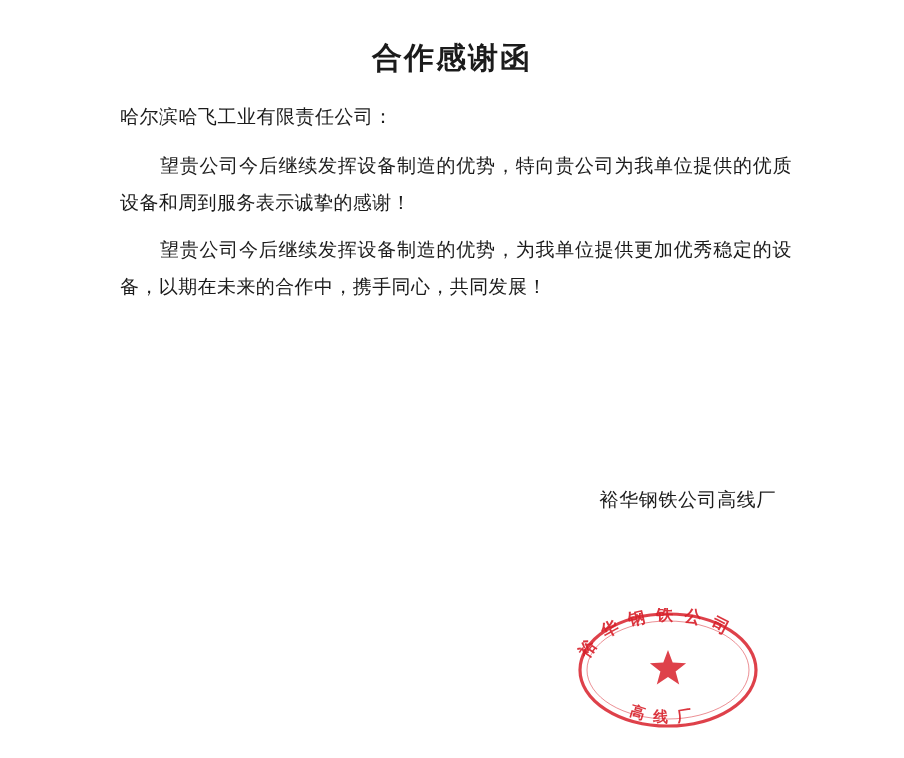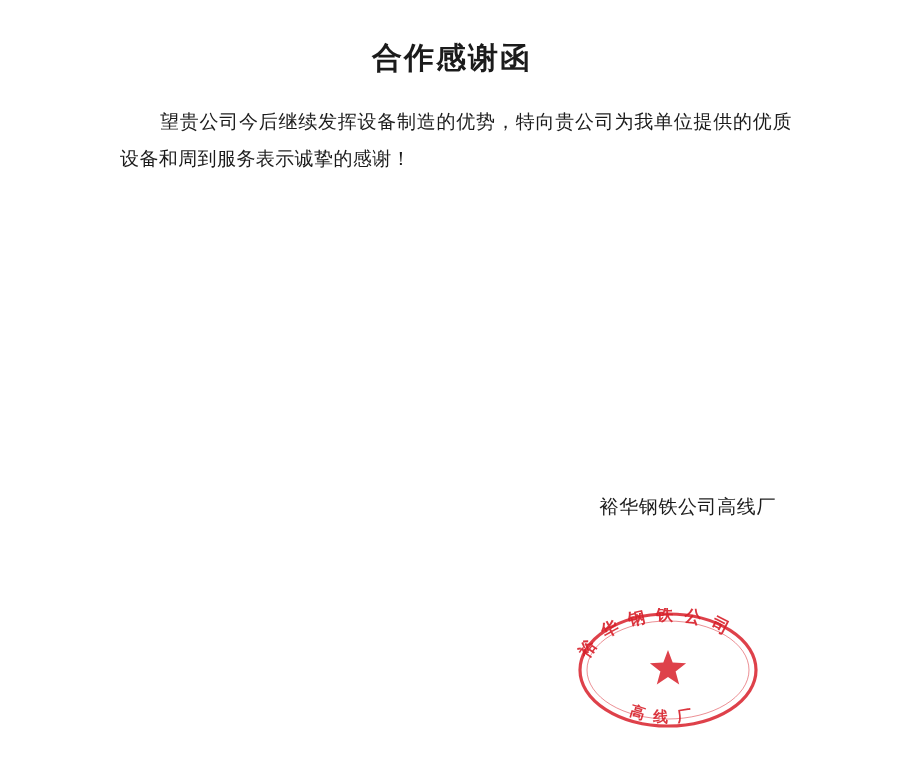--- a/index.html
+++ b/index.html
@@ -44,21 +44,21 @@
     line-height: 1.95;
     margin: 0 0 10px 0;
     text-align: justify;
     text-justify: inter-ideograph;
     text-indent: 2.1em;
     letter-spacing: 0.4px;
   }
   .sig-block {
     position: absolute;
     right: 128px;
-    bottom: 29px;
+    bottom: 36px;
     text-align: left;
     z-index: 2;
   }
   .sig-line {
     font-size: 19px;
     line-height: 1.9;
     letter-spacing: 0.6px;
     white-space: nowrap;
   }
   .sig-date {
@@ -86,21 +86,23 @@
   }
 </style>
 </head>
 <body>
 
 <div class="page">
 
   <h1 class="doc-title">合作感谢函</h1>
 
   <div class="body-block">
+    <p class="salutation">哈尔滨哈飞工业有限责任公司：</p>
     <p class="para">望贵公司今后继续发挥设备制造的优势，特向贵公司为我单位提供的优质设备和周到服务表示诚挚的感谢！</p>
+    <p class="para">望贵公司今后继续发挥设备制造的优势，为我单位提供更加优秀稳定的设备，以期在未来的合作中，携手同心，共同发展！</p>
   </div>
 
   <div class="sig-block">
     <div class="sig-line">裕华钢铁公司高线厂</div>
   </div>
 
   <div class="stamp">
     <svg width="200" height="124" viewBox="0 0 200 124" xmlns="http://www.w3.org/2000/svg">
       <defs>
         <path id="arcTop" d="M 18,64 A 82,52 0 0 1 182,64" fill="none"></path>

